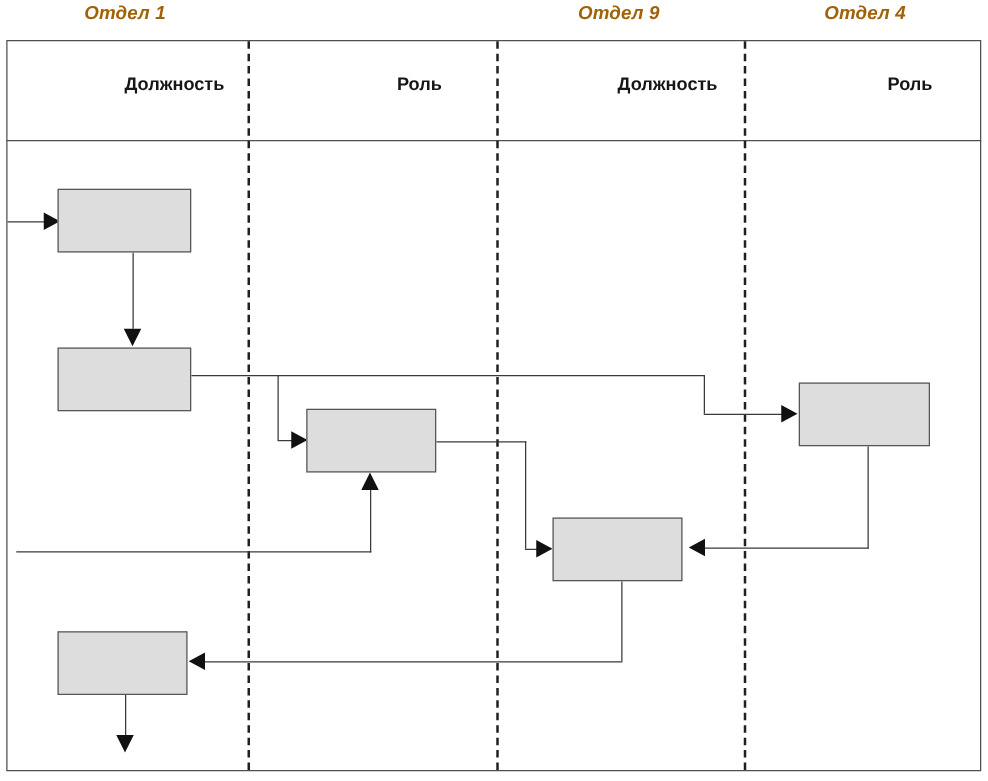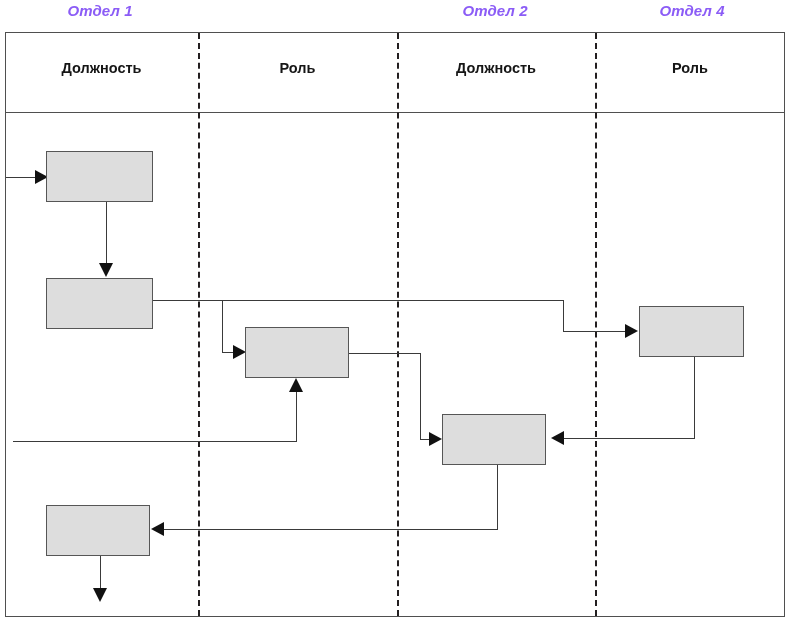--- a/index.html
+++ b/index.html
@@ -10,21 +10,21 @@
   }
   #stage{position:relative;width:790px;height:625px;overflow:hidden;background:#fff;}
 
   
   .col-caption{
     position:absolute;
     top:2px;
     font-style:italic;
     font-weight:700;
     font-size:15px;
-    color:#8b5cf6;
+    color:#a16207;
     text-align:center;
     letter-spacing:0.1px;
     white-space:nowrap;
   }
 
   
   #frame{
     position:absolute;
     left:5px;top:32px;
     width:780px;height:585px;
@@ -49,20 +49,21 @@
 
   
   .hdr-label{
     position:absolute;
     top:60px;
     font-weight:700;
     font-size:14.5px;
     color:#161616;
     text-align:center;
     white-space:nowrap;
+    margin-left:38px;
   }
 
   
   .node{
     position:absolute;
     background:#dddddd;
     border:1.6px solid #565656;
     box-sizing:border-box;
   }
 
@@ -91,21 +92,21 @@
     border-right:7px solid transparent;
     border-bottom:14px solid #111;
   }
 </style>
 </head>
 <body>
 
 <div id="stage">
 
   <div class="col-caption" style="left:0px;width:200px;">Отдел 1</div>
-  <div class="col-caption" style="left:395px;width:200px;">Отдел 2</div>
+  <div class="col-caption" style="left:395px;width:200px;">Отдел 9</div>
   <div class="col-caption" style="left:592px;width:200px;">Отдел 4</div>
 
   <div id="frame"></div>
   <div id="header-rule"></div>
 
   <div class="lane-divider" style="left:198px;"></div>
   <div class="lane-divider" style="left:397px;"></div>
   <div class="lane-divider" style="left:595px;"></div>
 
   <div class="hdr-label" style="left:5px;width:193px;">Должность</div>

